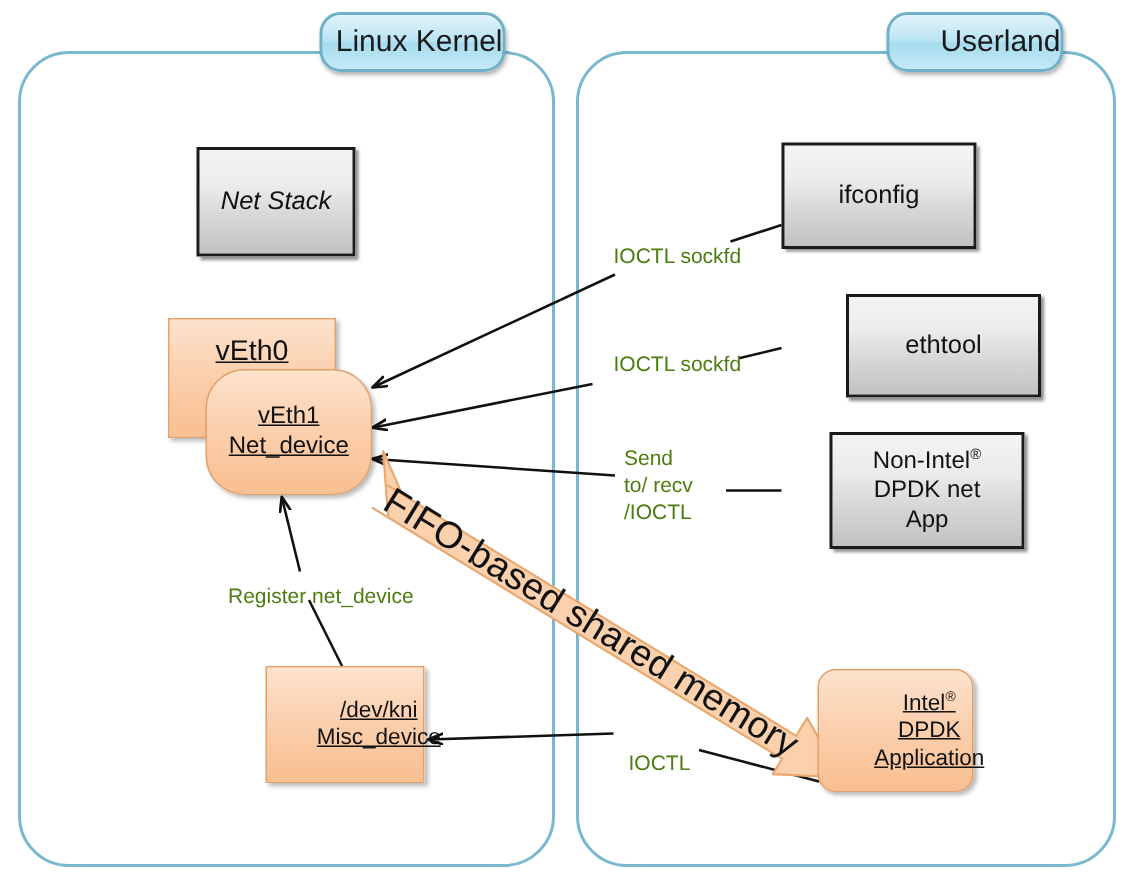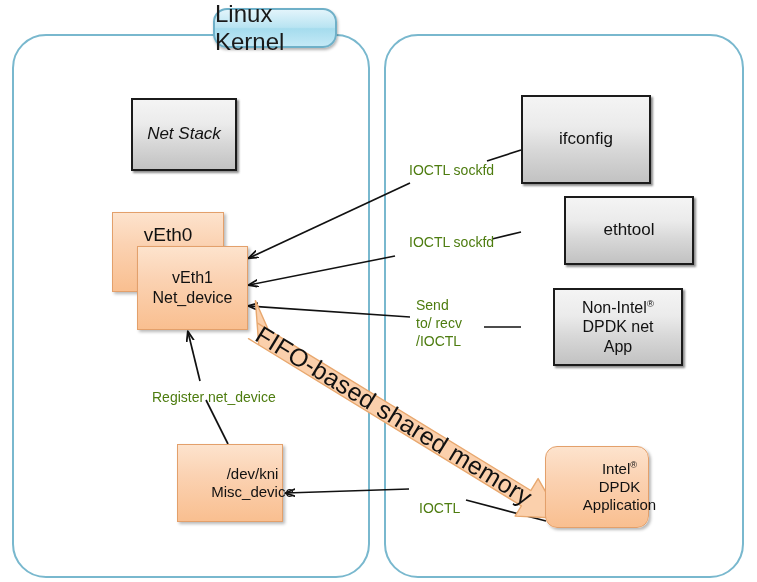--- a/index.html
+++ b/index.html
@@ -32,24 +32,24 @@
     background: transparent;
     box-sizing: border-box;
   }
   .zone-title {
     position: absolute;
     box-sizing: border-box;
     border: 2px solid #6fb0c8;
     border-radius: 14px;
     background: linear-gradient(to bottom, #e2f4fb 0%, #b9e4f2 48%, #a5dcee 52%, #c4e9f6 100%);
     color: #1a1a1a;
-    font-size: 24px;
+    font-size: 20px;
     display: flex;
     align-items: center;
-    justify-content: flex-start;
+    justify-content: flex-end;
     box-shadow: 1px 2px 3px rgba(0,0,0,0.30);
   }
   .box {
     position: absolute;
     box-sizing: border-box;
     display: flex;
     flex-direction: column;
     align-items: center;
     justify-content: center;
     text-align: center;
@@ -60,20 +60,21 @@
     border: 2px solid #1b1b1b;
     background: linear-gradient(to bottom, #f4f4f4 0%, #ebebeb 35%, #d8d8d8 62%, #c2c2c2 100%);
     font-size: 17px;
     box-shadow: 2px 2px 2px rgba(0,0,0,0.45);
   }
   .box-orange {
     border: 1px solid #e3a06b;
     background: linear-gradient(to bottom, #fde3cd 0%, #fbd2b2 40%, #f9bf90 100%);
     font-size: 16px;
     box-shadow: 2px 2px 3px rgba(0,0,0,0.28);
+    text-decoration: underline;
   }
   .box-orange.small { font-size: 15px; padding-left: 45px; }
   .label {
     position: absolute;
     color: #4d7c0f;
     font-size: 14px;
     line-height: 1.28;
     white-space: pre-line;
     text-align: left;
   }
@@ -90,20 +91,23 @@
 </head>
 <body>
 
 <div id="canvas">
 
   <div class="zone" style="left:12px; top:34px; width:358px; height:544px;"></div>
   <div class="zone" style="left:384px; top:34px; width:360px; height:544px;"></div>
 
   <div class="zone-title" style="left:213px; top:8px; width:124px; height:40px;">
     <span>Linux Kernel</span>
+  </div>
+  <div class="zone-title" style="left:591px; top:8px; width:118px; height:40px;">
+    <span>Userland</span>
   </div>
 
   <svg id="edges" viewBox="0 0 757 582">
     <defs>
       <marker id="ah" markerWidth="11" markerHeight="11" refX="9.2" refY="4" orient="auto" markerUnits="userSpaceOnUse">
         <path d="M0,0.4 L10,4 L0,7.6" fill="none" stroke="#111111" stroke-width="1.8" stroke-linecap="round" stroke-linejoin="round"></path>
       </marker>
     </defs>
 
     <g>
@@ -140,31 +144,31 @@
   <div class="banner" style="left:258px; top:318px; transform: rotate(31.5deg);">FIFO-based shared memory</div>
 
   <div class="box box-gray" style="left:131px; top:98px; width:106px; height:73px;font-style:italic;">
     <span>Net Stack</span>
   </div>
 
   <div class="box box-orange" style="left:112px; top:212px; width:112px; height:80px; justify-content:flex-start; padding-top:10px; font-size:19px;">
     <span>vEth0</span>
   </div>
 
-  <div class="box box-orange" style="left:137px; top:246px; width:111px; height:84px;">
+  <div class="box box-orange" style="left:137px; top:246px; width:111px; height:84px;border-radius:26px;">
     <span>vEth1</span>
     <span>Net_device</span>
   </div>
 
   <div class="box box-orange small" style="left:177px; top:444px; width:106px; height:78px;">
     <span>/dev/kni</span>
     <span>Misc_device</span>
   </div>
 
-  <div class="box box-gray" style="left:521px; top:95px; width:130px; height:89px;">
+  <div class="box box-gray" style="left:521px; top:95px; width:130px; height:71px;">
     <span>ifconfig</span>
   </div>
 
   <div class="box box-gray" style="left:521px; top:196px; width:130px; height:69px;margin-left:43px;">
     <span>ethtool</span>
   </div>
 
   <div class="box box-gray" style="left:521px; top:288px; width:130px; height:78px; font-size:16px;margin-left:32px;">
     <span>Non-Intel<sup>®</sup></span>
     <span>DPDK net</span>

